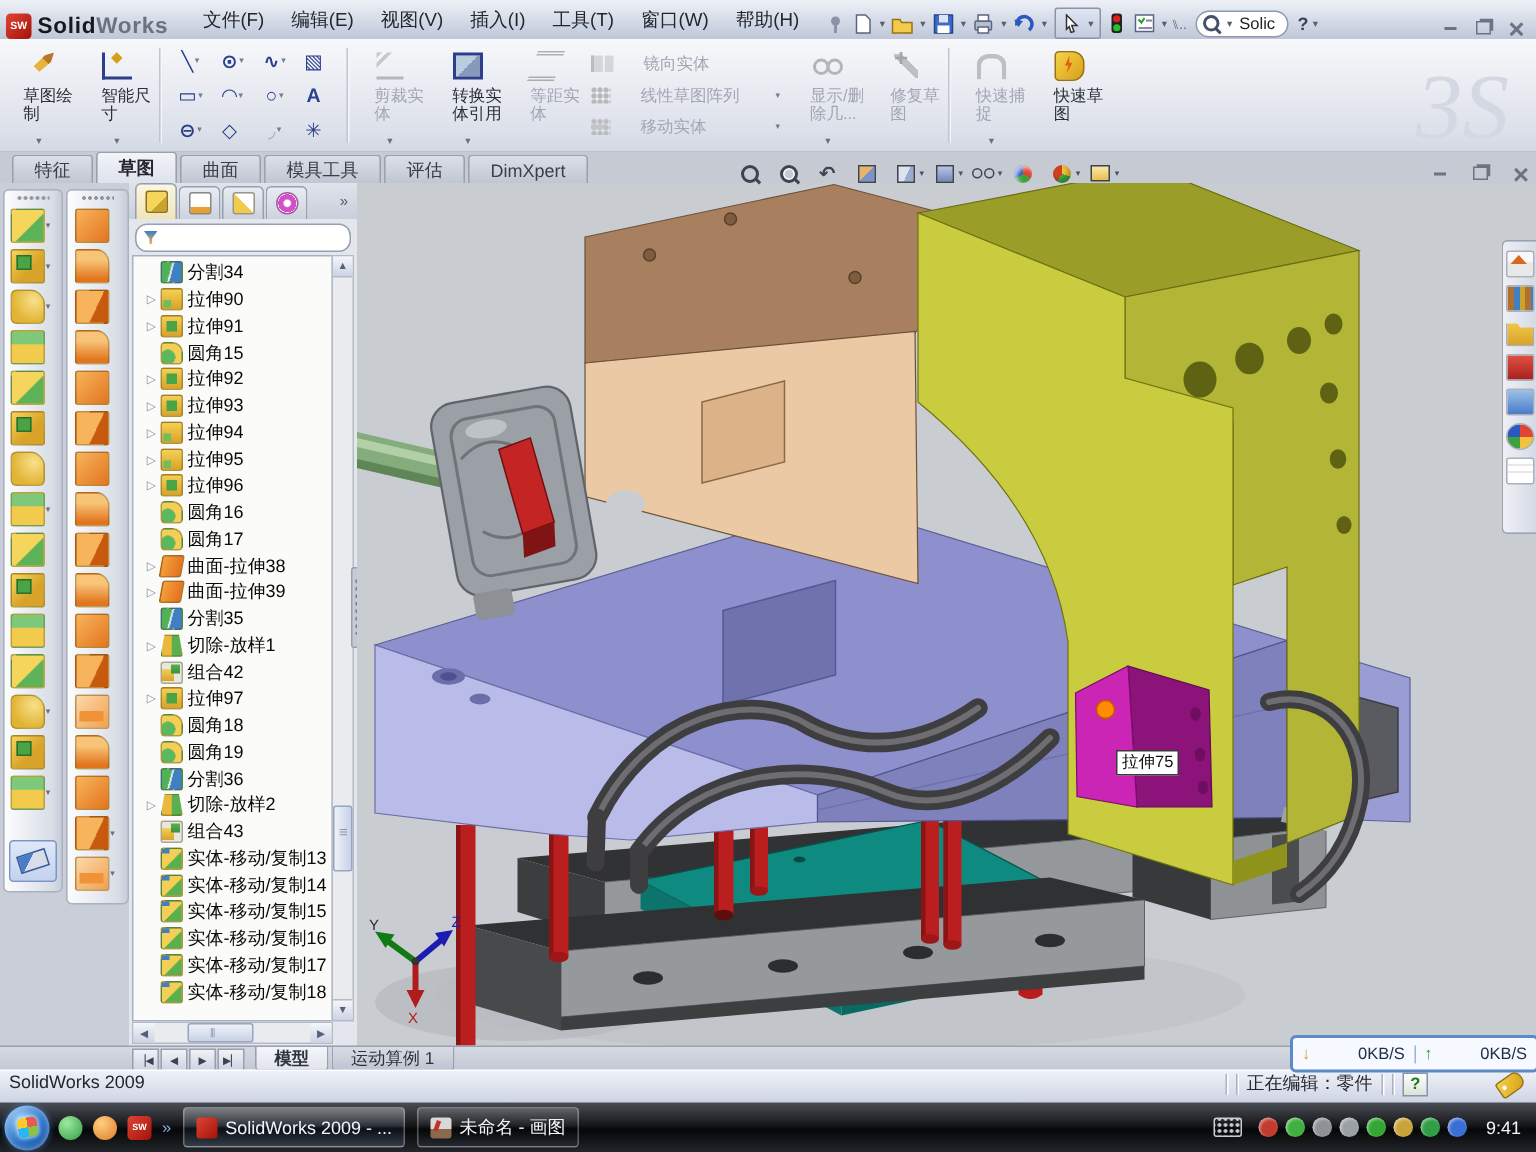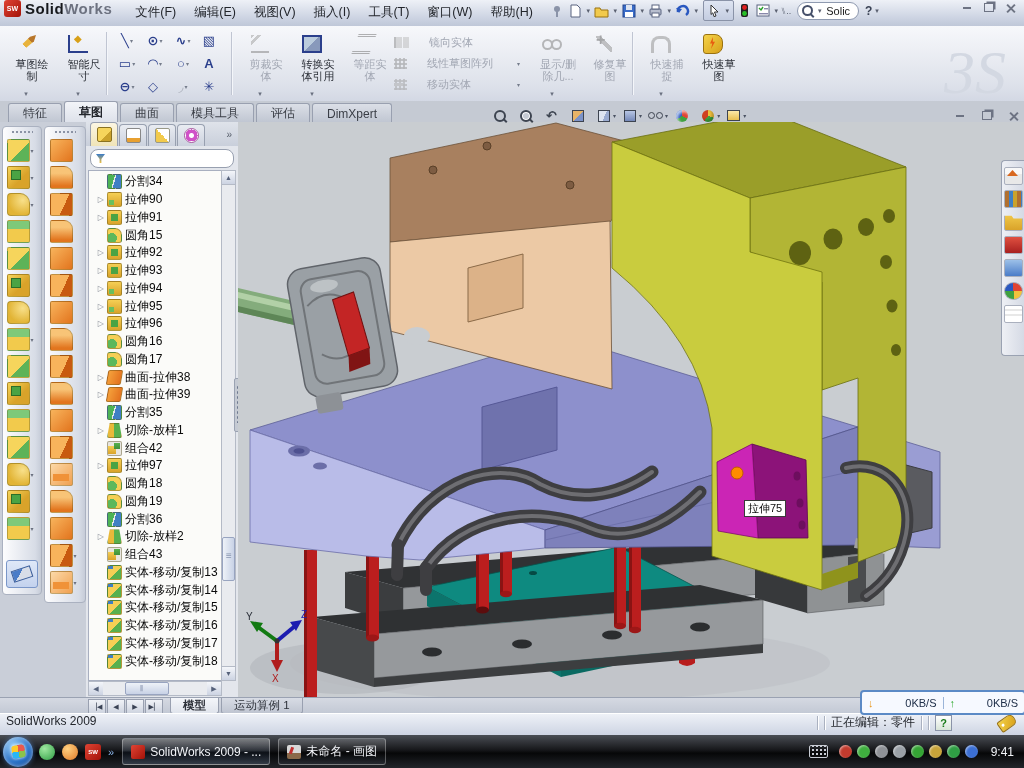--- a/index.html
+++ b/index.html
@@ -4,21 +4,21 @@
 <style>
   html,body{margin:0;padding:0;}
   body{width:1024px;height:768px;position:relative;overflow:hidden;
        font-family:"Liberation Sans","DejaVu Sans",sans-serif;
        background:#c9cdd1;-webkit-font-smoothing:antialiased;}
   .abs{position:absolute;}
 
   
   #titlebar{left:0;top:0;width:1024px;height:26px;
     background:linear-gradient(#eef1f7,#ccd3e2 70%,#bfc7d8);
-    border-bottom:1px solid #98a0b2;display:flex;align-items:flex-start;}
+    border-bottom:1px solid #98a0b2;display:flex;align-items:flex-end;}
   .swcube{width:17px;height:17px;margin:0 4px 0 4px;border-radius:3px;
     background:linear-gradient(135deg,#e04434,#a31208);color:#fff;font-size:7px;
     font-weight:bold;display:flex;align-items:center;justify-content:center;}
   .apptitle{font-size:15px;letter-spacing:.5px;margin-right:14px;}
   .apptitle b{color:#16181c;} .apptitle span{color:#6d7280;font-weight:bold;}
   .menuitem{font-size:12.5px;color:#23262c;padding:4px 9px;cursor:default;}
   #stdbar{display:flex;align-items:center;margin-left:6px;}
   .tico{width:18px;height:18px;display:flex;align-items:center;justify-content:center;}
   .tcaret{font-size:7px;color:#5a6070;width:9px;text-align:center;}
   .selwrap{display:flex;align-items:center;border:1px solid #8a93a8;border-radius:2px;
@@ -35,21 +35,21 @@
   .xglyph::before,.xglyph::after{content:"";position:absolute;left:4px;top:0;width:2px;height:11px;background:#6d7383;}
   .xglyph::before{transform:rotate(45deg);} .xglyph::after{transform:rotate(-45deg);}
 
   
   #commandbar{left:0;top:26px;width:1024px;height:75px;
     background:linear-gradient(#f7f8fb,#dde1ea 80%,#d3d8e4);
     border-bottom:1px solid #9aa2b4;display:flex;align-items:stretch;overflow:hidden;}
   .cmdbtn{width:52px;display:flex;flex-direction:column;align-items:center;justify-content:flex-start;
     padding-top:6px;gap:2px;}
   .cmdbtn .cic{height:24px;display:flex;align-items:center;justify-content:center;}
-  .cmdbtn .clabel{font-size:11px;line-height:12px;text-align:center;color:#2c3038;white-space:pre-line;margin-left:12px;}
+  .cmdbtn .clabel{font-size:11px;line-height:12px;text-align:left;color:#2c3038;white-space:pre-line;margin-left:12px;}
   .cmdbtn .ccaret{font-size:7px;color:#6a7080;margin-top:auto;margin-bottom:3px;}
   .cmdbtn.dis .clabel{color:#a2a7b3;} .cmdbtn.dis .cic{filter:grayscale(1);opacity:.55;}
   .vsep{width:1px;background:#c0c5d2;margin:6px 2px;box-shadow:1px 0 0 #f4f6fa;}
   #glyphgrid{display:grid;grid-template-columns:repeat(4,28px);grid-auto-rows:23px;align-content:center;padding:0 4px;}
   .gcell{display:flex;align-items:center;justify-content:center;gap:1px;}
   .gchar{font-size:13px;color:#2b3f8c;font-weight:bold;}
   .gcell.dis .gchar{color:#a8adb8;}
   .gcaret{font-size:6px;color:#767d8c;}
   #stackcol{display:flex;flex-direction:column;justify-content:center;gap:3px;padding:0 4px;width:128px;}
   .stackrow{display:flex;align-items:center;gap:20px;height:18px;}

